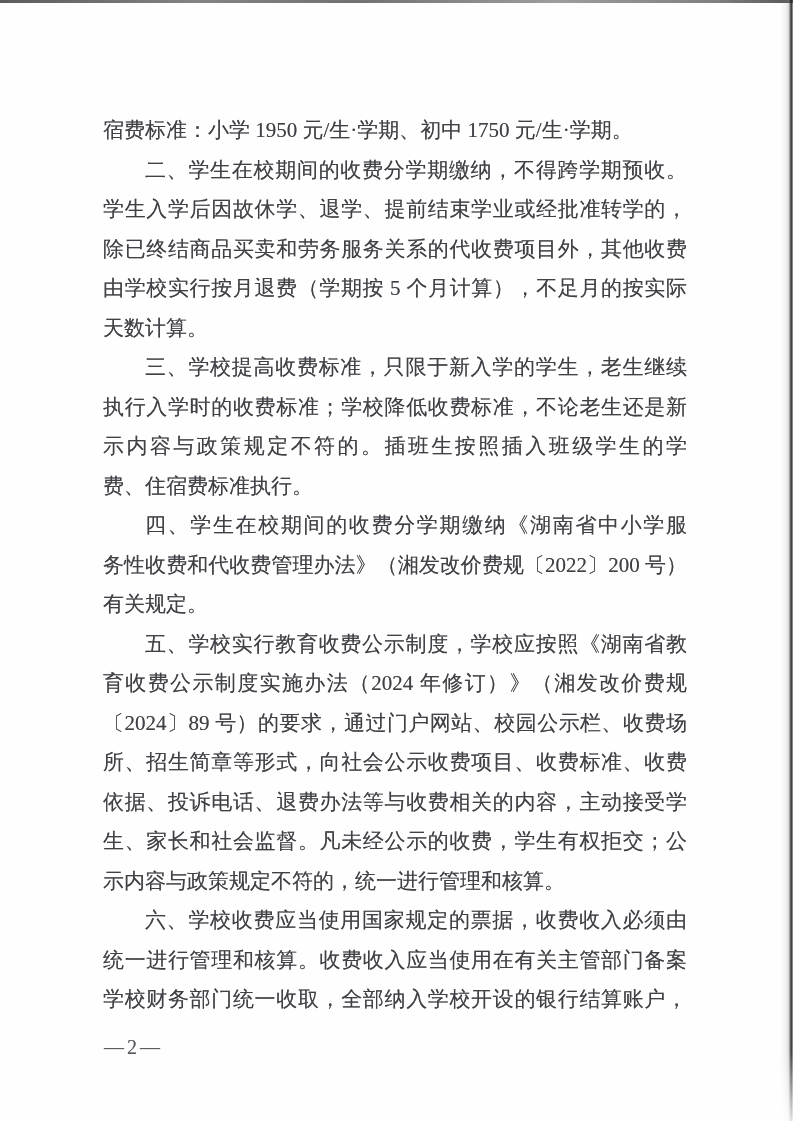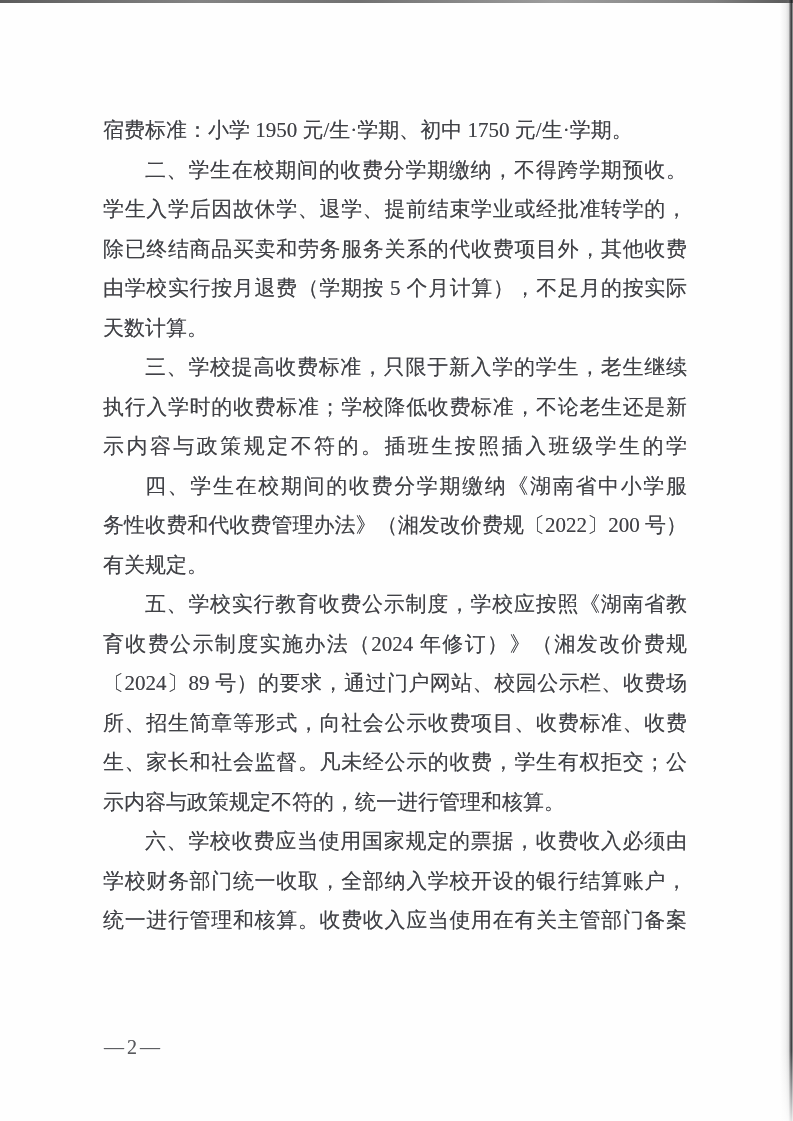--- a/index.html
+++ b/index.html
@@ -67,29 +67,31 @@
   <div class="text-block">
     <div class="line">宿费标准：小学 1950 元/生·学期、初中 1750 元/生·学期。</div>
     <div class="line indent j">二、学生在校期间的收费分学期缴纳，不得跨学期预收。</div>
     <div class="line j">学生入学后因故休学、退学、提前结束学业或经批准转学的，</div>
     <div class="line j">除已终结商品买卖和劳务服务关系的代收费项目外，其他收费</div>
     <div class="line j">由学校实行按月退费（学期按 5 个月计算），不足月的按实际</div>
     <div class="line">天数计算。</div>
     <div class="line indent j">三、学校提高收费标准，只限于新入学的学生，老生继续</div>
     <div class="line j">执行入学时的收费标准；学校降低收费标准，不论老生还是新</div>
     <div class="line j">示内容与政策规定不符的。插班生按照插入班级学生的学</div>
+    <div class="line">费、住宿费标准执行。</div>
     <div class="line indent j">四、学生在校期间的收费分学期缴纳《湖南省中小学服</div>
     <div class="line j">务性收费和代收费管理办法》（湘发改价费规〔2022〕200 号）</div>
     <div class="line">有关规定。</div>
     <div class="line indent j">五、学校实行教育收费公示制度，学校应按照《湖南省教</div>
     <div class="line j">育收费公示制度实施办法（2024 年修订）》（湘发改价费规</div>
     <div class="line j">〔2024〕89 号）的要求，通过门户网站、校园公示栏、收费场</div>
     <div class="line j">所、招生简章等形式，向社会公示收费项目、收费标准、收费</div>
+    <div class="line j">依据、投诉电话、退费办法等与收费相关的内容，主动接受学</div>
     <div class="line j">生、家长和社会监督。凡未经公示的收费，学生有权拒交；公</div>
     <div class="line">示内容与政策规定不符的，统一进行管理和核算。</div>
     <div class="line indent j">六、学校收费应当使用国家规定的票据，收费收入必须由</div>
+    <div class="line j">统一进行管理和核算。收费收入应当使用在有关主管部门备案</div>
     <div class="line j">学校财务部门统一收取，全部纳入学校开设的银行结算账户，</div>
-    <div class="line j">统一进行管理和核算。收费收入应当使用在有关主管部门备案</div>
   </div>
 
   <div class="footer">—2—</div>
 
 </div>
 
 </body></html>

